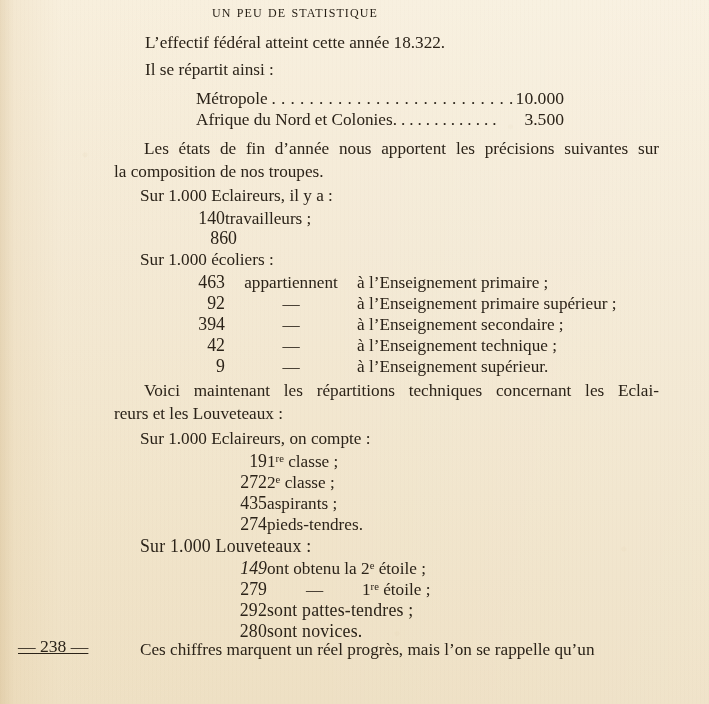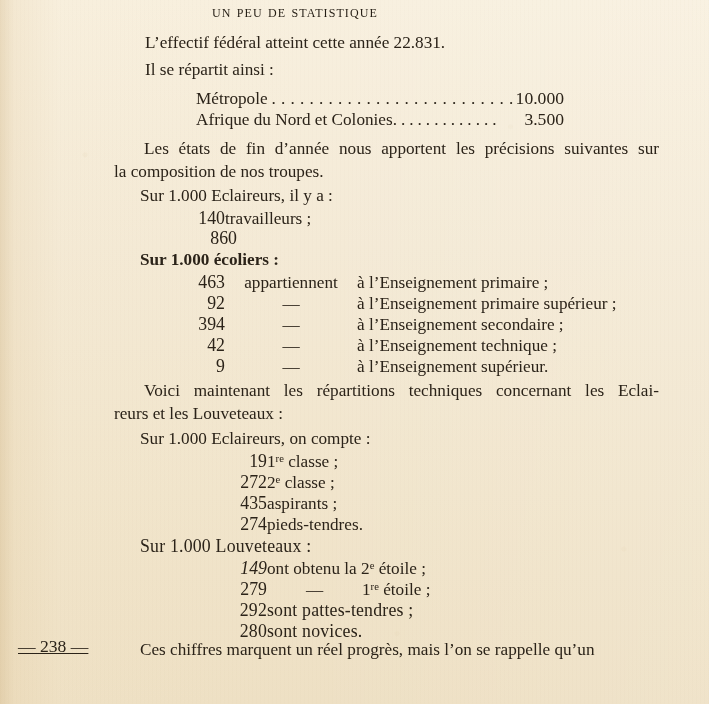--- a/index.html
+++ b/index.html
@@ -163,21 +163,21 @@
 </head>
 <body>
 
 <div class="page">
   <div class="grain"></div>
 
   <div class="content">
 
     <div class="doc-title">Un peu de statistique</div>
 
-    <div class="line" style="left:145px; top:33px;">L’effectif fédéral atteint cette année 22.831.</div>
+    <div class="line" style="left:145px; top:33px;">L’effectif fédéral atteint cette année 18.322.</div>
     <div class="line" style="left:145px; top:60px;">Il se répartit ainsi :</div>
 
     <div class="leader-row" style="left:196px; top:88px; width:368px;">
       <span class="lbl">Métropole</span>
       <span class="dots">..................................</span>
       <span class="val">10.000</span>
     </div>
 
     <div class="leader-row" style="left:196px; top:109px; width:368px;">
       <span class="lbl">Afrique du Nord et Colonies</span>
@@ -193,21 +193,21 @@
     <div class="line" style="left:140px; top:186px;">Sur 1.000 Eclaireurs, il y a :</div>
 
     <div class="num-row" style="left:140px; top:208px;">
       <span class="num" style="width:85px;">140</span>
       <span class="txt">travailleurs ;</span>
     </div>
     <div class="num-row" style="left:152px; top:228px;gap:16px;">
       <span class="num" style="width:85px;">860</span>
     </div>
 
-    <div class="line" style="left:140px; top:250px;font-weight:bold;">Sur 1.000 écoliers :</div>
+    <div class="line" style="left:140px; top:250px;">Sur 1.000 écoliers :</div>
 
     <div class="num-row" style="left:140px; top:272px;">
       <span class="num" style="width:85px;">463</span>
       <span class="mid" style="width:132px;">appartiennent</span>
       <span class="txt nopad">à l’Enseignement primaire ;</span>
     </div>
     <div class="num-row" style="left:140px; top:293px;">
       <span class="num" style="width:85px;">92</span>
       <span class="mid dash" style="width:132px;">—</span>
       <span class="txt nopad">à l’Enseignement primaire supérieur ;</span>

